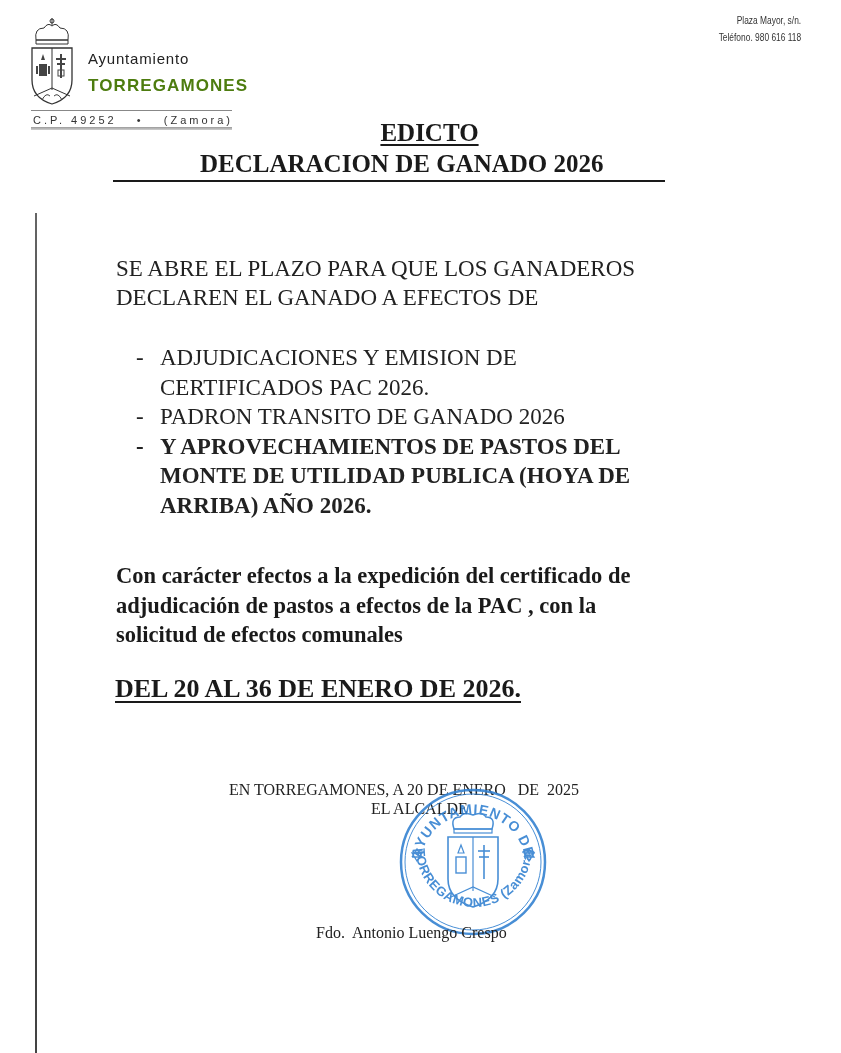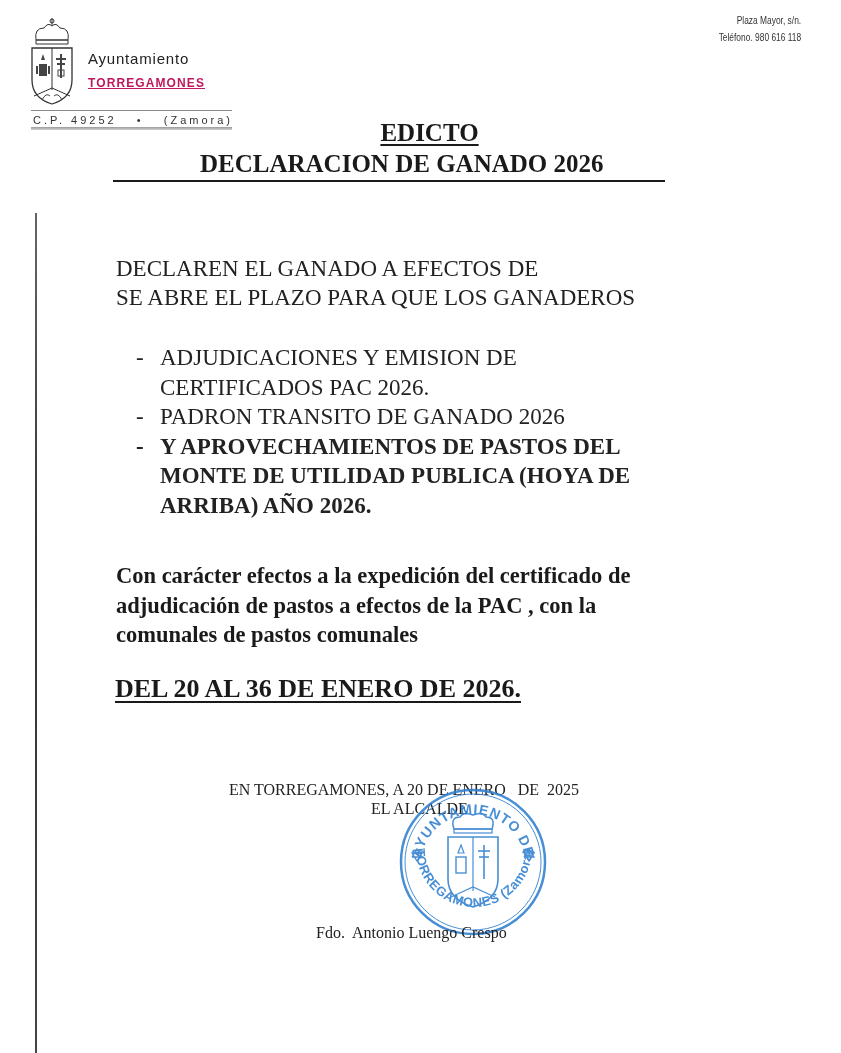--- a/index.html
+++ b/index.html
@@ -4,21 +4,21 @@
 <style>
   html, body { margin: 0; padding: 0; background: #ffffff; }
   body { width: 841px; height: 1053px; position: relative; overflow: hidden; color: #1a1a1a; }
   .abs { position: absolute; }
   .serif { font-family: "Liberation Serif", "DejaVu Serif", serif; }
   .sans { font-family: "Liberation Sans", "DejaVu Sans", sans-serif; }
 
   
   .crest { left: 24px; top: 16px; width: 56px; height: 92px; }
   .org-label { left: 88px; top: 50px; font-size: 15px; letter-spacing: 0.8px; color: #222; }
-  .org-name { left: 88px; top: 76px; font-size: 12px; font-weight: bold; letter-spacing: 1.1px; color: #be185d; text-decoration: underline; }
+  .org-name { left: 88px; top: 76px; font-size: 17px; font-weight: bold; letter-spacing: 1.1px; color: #4d7c0f; }
   .lh-rule-top { left: 31px; top: 110px; width: 201px; height: 1px; background: #888; }
   .lh-postal { left: 33px; top: 114px; width: 200px; font-size: 11px; letter-spacing: 3px; color: #333; display:flex; justify-content: space-between; }
   .lh-rule-bottom { left: 31px; top: 127px; width: 201px; height: 3px; background: linear-gradient(#9a9a9a,#cfcfcf); }
 
   .contact { right: 40px; top: 12px; text-align: right; font-size: 10.5px; line-height: 17px; color: #333; font-family: "Liberation Sans Narrow","Liberation Sans", sans-serif; transform: scaleX(0.8); transform-origin: right top; }
 
   
   .title1 { left: 0; width: 841px; top: 119px; text-align: center; font-size: 25px; font-weight: bold; padding-left: 18px; box-sizing: border-box; }
   .title1 span { text-decoration: underline; text-decoration-thickness: 2px; text-underline-offset: 3px; }
   .title2 { left: 200px; top: 150px; font-size: 25px; font-weight: bold; }
@@ -88,22 +88,22 @@
 
 <div class="abs serif title1">
   <span>EDICTO</span>
 </div>
 <div class="abs serif title2">DECLARACION DE GANADO 2026</div>
 <div class="abs title-rule"></div>
 
 <div class="abs margin-line"></div>
 
 <div class="abs serif intro">
+  <div>SE ABRE EL PLAZO PARA QUE LOS GANADEROS</div>
   <div>DECLAREN EL GANADO  A EFECTOS DE</div>
-  <div>SE ABRE EL PLAZO PARA QUE LOS GANADEROS</div>
 </div>
 
 <ul class="abs serif list">
   <li>
     <span class="dash">-</span>
     <div>ADJUDICACIONES Y EMISION DE</div>
     <div>CERTIFICADOS PAC 2026.</div>
   </li>
   <li>
     <span class="dash">-</span>
@@ -113,21 +113,21 @@
     <span class="dash">-</span>
     <div>Y APROVECHAMIENTOS DE PASTOS DEL</div>
     <div>MONTE DE UTILIDAD PUBLICA (HOYA DE</div>
     <div>ARRIBA) AÑO  2026.</div>
   </li>
 </ul>
 
 <div class="abs serif note">
   <div>Con  carácter efectos a la expedición del certificado de</div>
   <div>adjudicación de pastos  a efectos de la PAC , con la</div>
-  <div>comunales de pastos comunales</div>
+  <div>solicitud de efectos comunales</div>
 </div>
 
 <div class="abs serif dates">DEL 20 AL 36  DE ENERO DE 2026.</div>
 
 <div class="abs serif place-date">EN TORREGAMONES, A 20 DE ENERO   DE  2025</div>
 <div class="abs serif position">EL ALCALDE</div>
 
 <div class="abs stamp">
   <svg width="150" height="150" viewBox="0 0 150 150">
     <defs>

